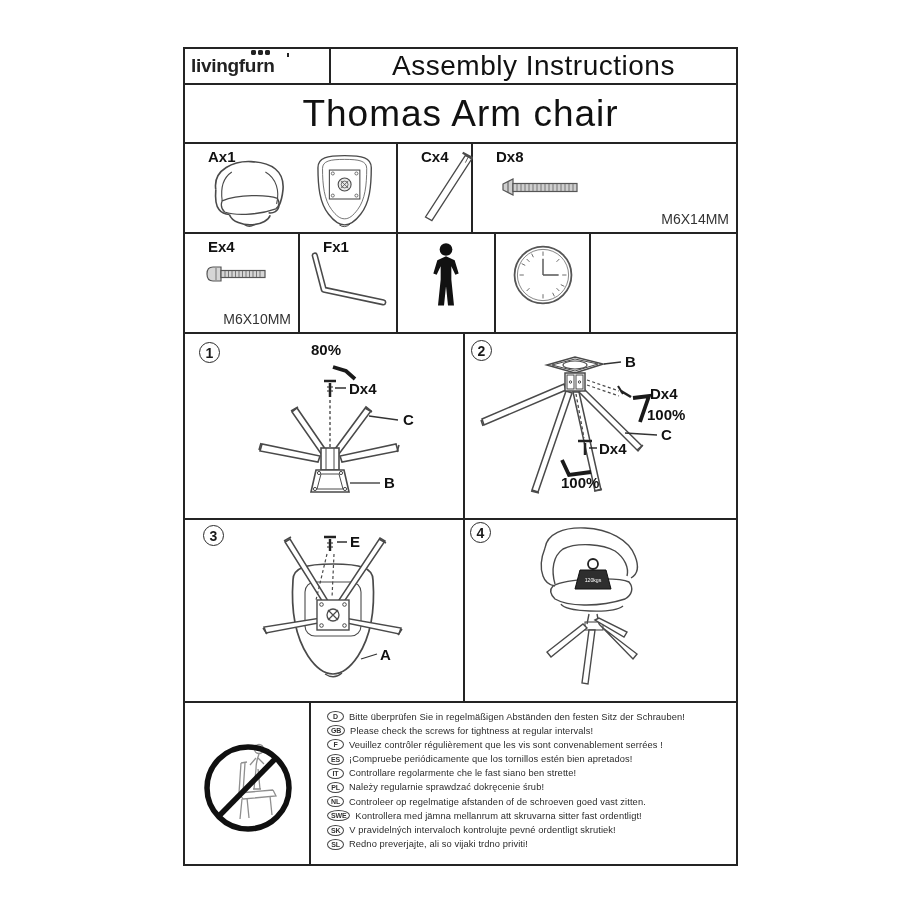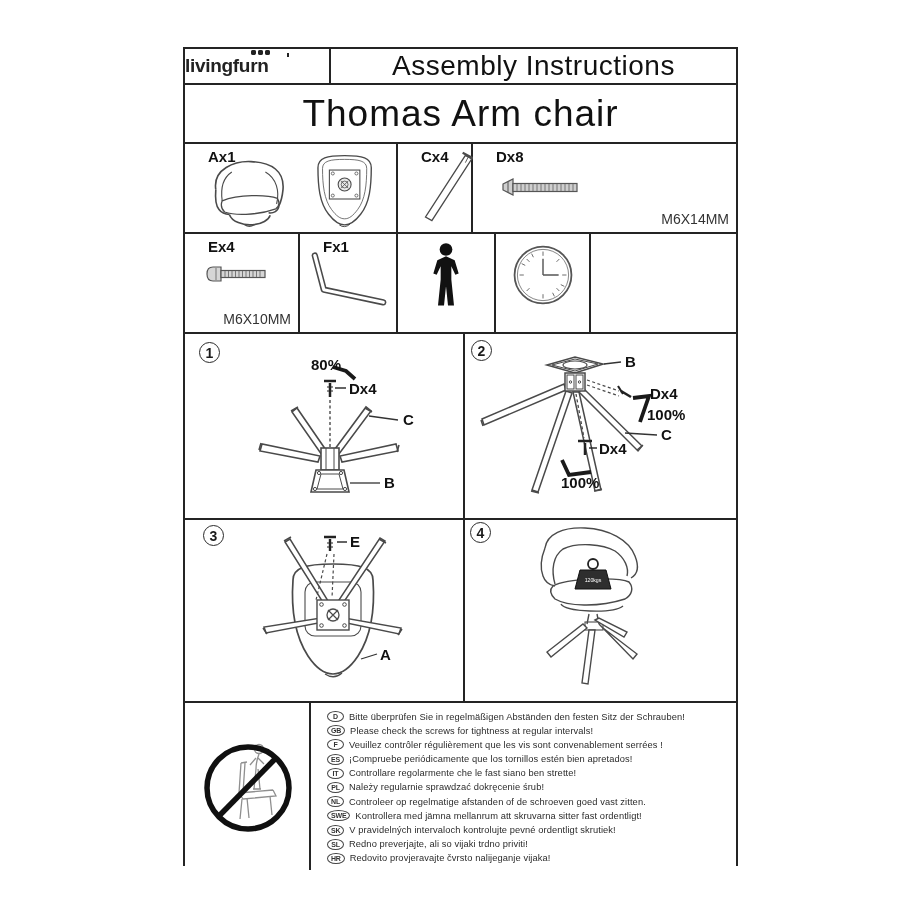--- a/index.html
+++ b/index.html
@@ -8,21 +8,21 @@
     font-family:"Liberation Sans",sans-serif;color:#1a1a1a;overflow:hidden}
   .page{position:absolute;left:183px;top:47px;width:555px;height:819px;
     border:2px solid #242424;display:flex;flex-direction:column;background:#fff}
   .row{display:flex;border-bottom:2px solid #242424;flex:0 0 auto}
   .row.last{border-bottom:none}
   .cell{position:relative;border-right:2px solid #242424;background:#fff}
   .cell.end{border-right:none}
   
   .logo-cell{width:146px;display:flex;align-items:center}
   .logo{position:relative;font-size:19px;font-weight:bold;letter-spacing:-0.3px;
-    color:#222;line-height:32px}
+    padding-left:6px;color:#222;line-height:32px}
   .logo-dots{position:absolute;top:1px;left:66px;display:flex;gap:2.5px}
   .logo-dots i{width:4.5px;height:4.5px;border-radius:50%;background:#222;display:block;
     box-shadow:inset 0 0 0 1px #222}
   .logo-tick{position:absolute;top:4px;left:102px;width:2px;height:4px;background:#222}
   .hdr-title{flex:1;display:flex;align-items:center;justify-content:center;
     font-size:28px;letter-spacing:.5px;color:#111}
   .prod-title{flex:1;display:flex;align-items:center;justify-content:center;
     font-size:37px;letter-spacing:1px;color:#111}
   
   .partcode{position:absolute;top:4px;left:23px;font-size:15px;font-weight:bold;color:#111}
@@ -189,21 +189,21 @@
         <circle cx="130" cy="155" r="1.6" fill="none" stroke="#4a4a4a" stroke-width="1"></circle>
         <path d="M145,66 V114" stroke="#4a4a4a" stroke-width="1.4" stroke-dasharray="3 2.5" fill="none"></path>
         <path d="M139,47 H151 M145,49 V63" stroke="#222" stroke-width="2.5" fill="none"></path>
         <path d="M142,53 H148 M142,57 H148" stroke="#222" stroke-width="1" fill="none"></path>
         <path d="M148,33 L161,37 L170,45" stroke="#1a1a1a" stroke-width="3.8" fill="none"></path>
         <path d="M150,54 H161" stroke="#222" stroke-width="1.4" fill="none"></path>
         <path d="M184,82 L213,86" stroke="#333" stroke-width="1.3" fill="none"></path>
         <path d="M165,149 H195" stroke="#333" stroke-width="1.3" fill="none"></path>
       </svg>
       <span class="stepnum" style="left:14px;top:8px">1</span>
-      <span class="lbl" style="left:126px;top:22px">80%</span>
+      <span class="lbl" style="left:126px;top:7px">80%</span>
       <span class="lbl" style="left:164px;top:46px">Dx4</span>
       <span class="lbl" style="left:218px;top:77px">C</span>
       <span class="lbl" style="left:199px;top:140px">B</span>
     </div>
     <div class="cell end stepcell" style="flex:1">
       <svg class="stepsvg" width="271" height="184" viewBox="0 0 271 184">
         <g fill="#fff" stroke="#4a4a4a" stroke-width="1.5">
           <polygon points="108,58 114,58 136,156 130,157"></polygon>
           <polygon points="99,50 101,56 19,91 17,85"></polygon>
           <polygon points="101,57 107,59 73,158 67,156"></polygon>
@@ -348,21 +348,17 @@
             <span class="notice-text">Kontrollera med jämna mellanrum att skruvarna sitter fast ordentligt!</span>
           </div>
       <div class="notice-row">
             <span class="badge">SK</span>
             <span class="notice-text">V pravidelných intervaloch kontrolujte pevné ordentligt skrutiek!</span>
           </div>
       <div class="notice-row">
             <span class="badge">SL</span>
             <span class="notice-text">Redno preverjajte, ali so vijaki trdno priviti!</span>
           </div>
-      <div class="notice-row">
-            <span class="badge">HR</span>
-            <span class="notice-text">Redovito provjeravajte čvrsto nalijeganje vijaka!</span>
-          </div>
     </div>
   </div>
 
  </div>
 </div>
 
 </body></html>

